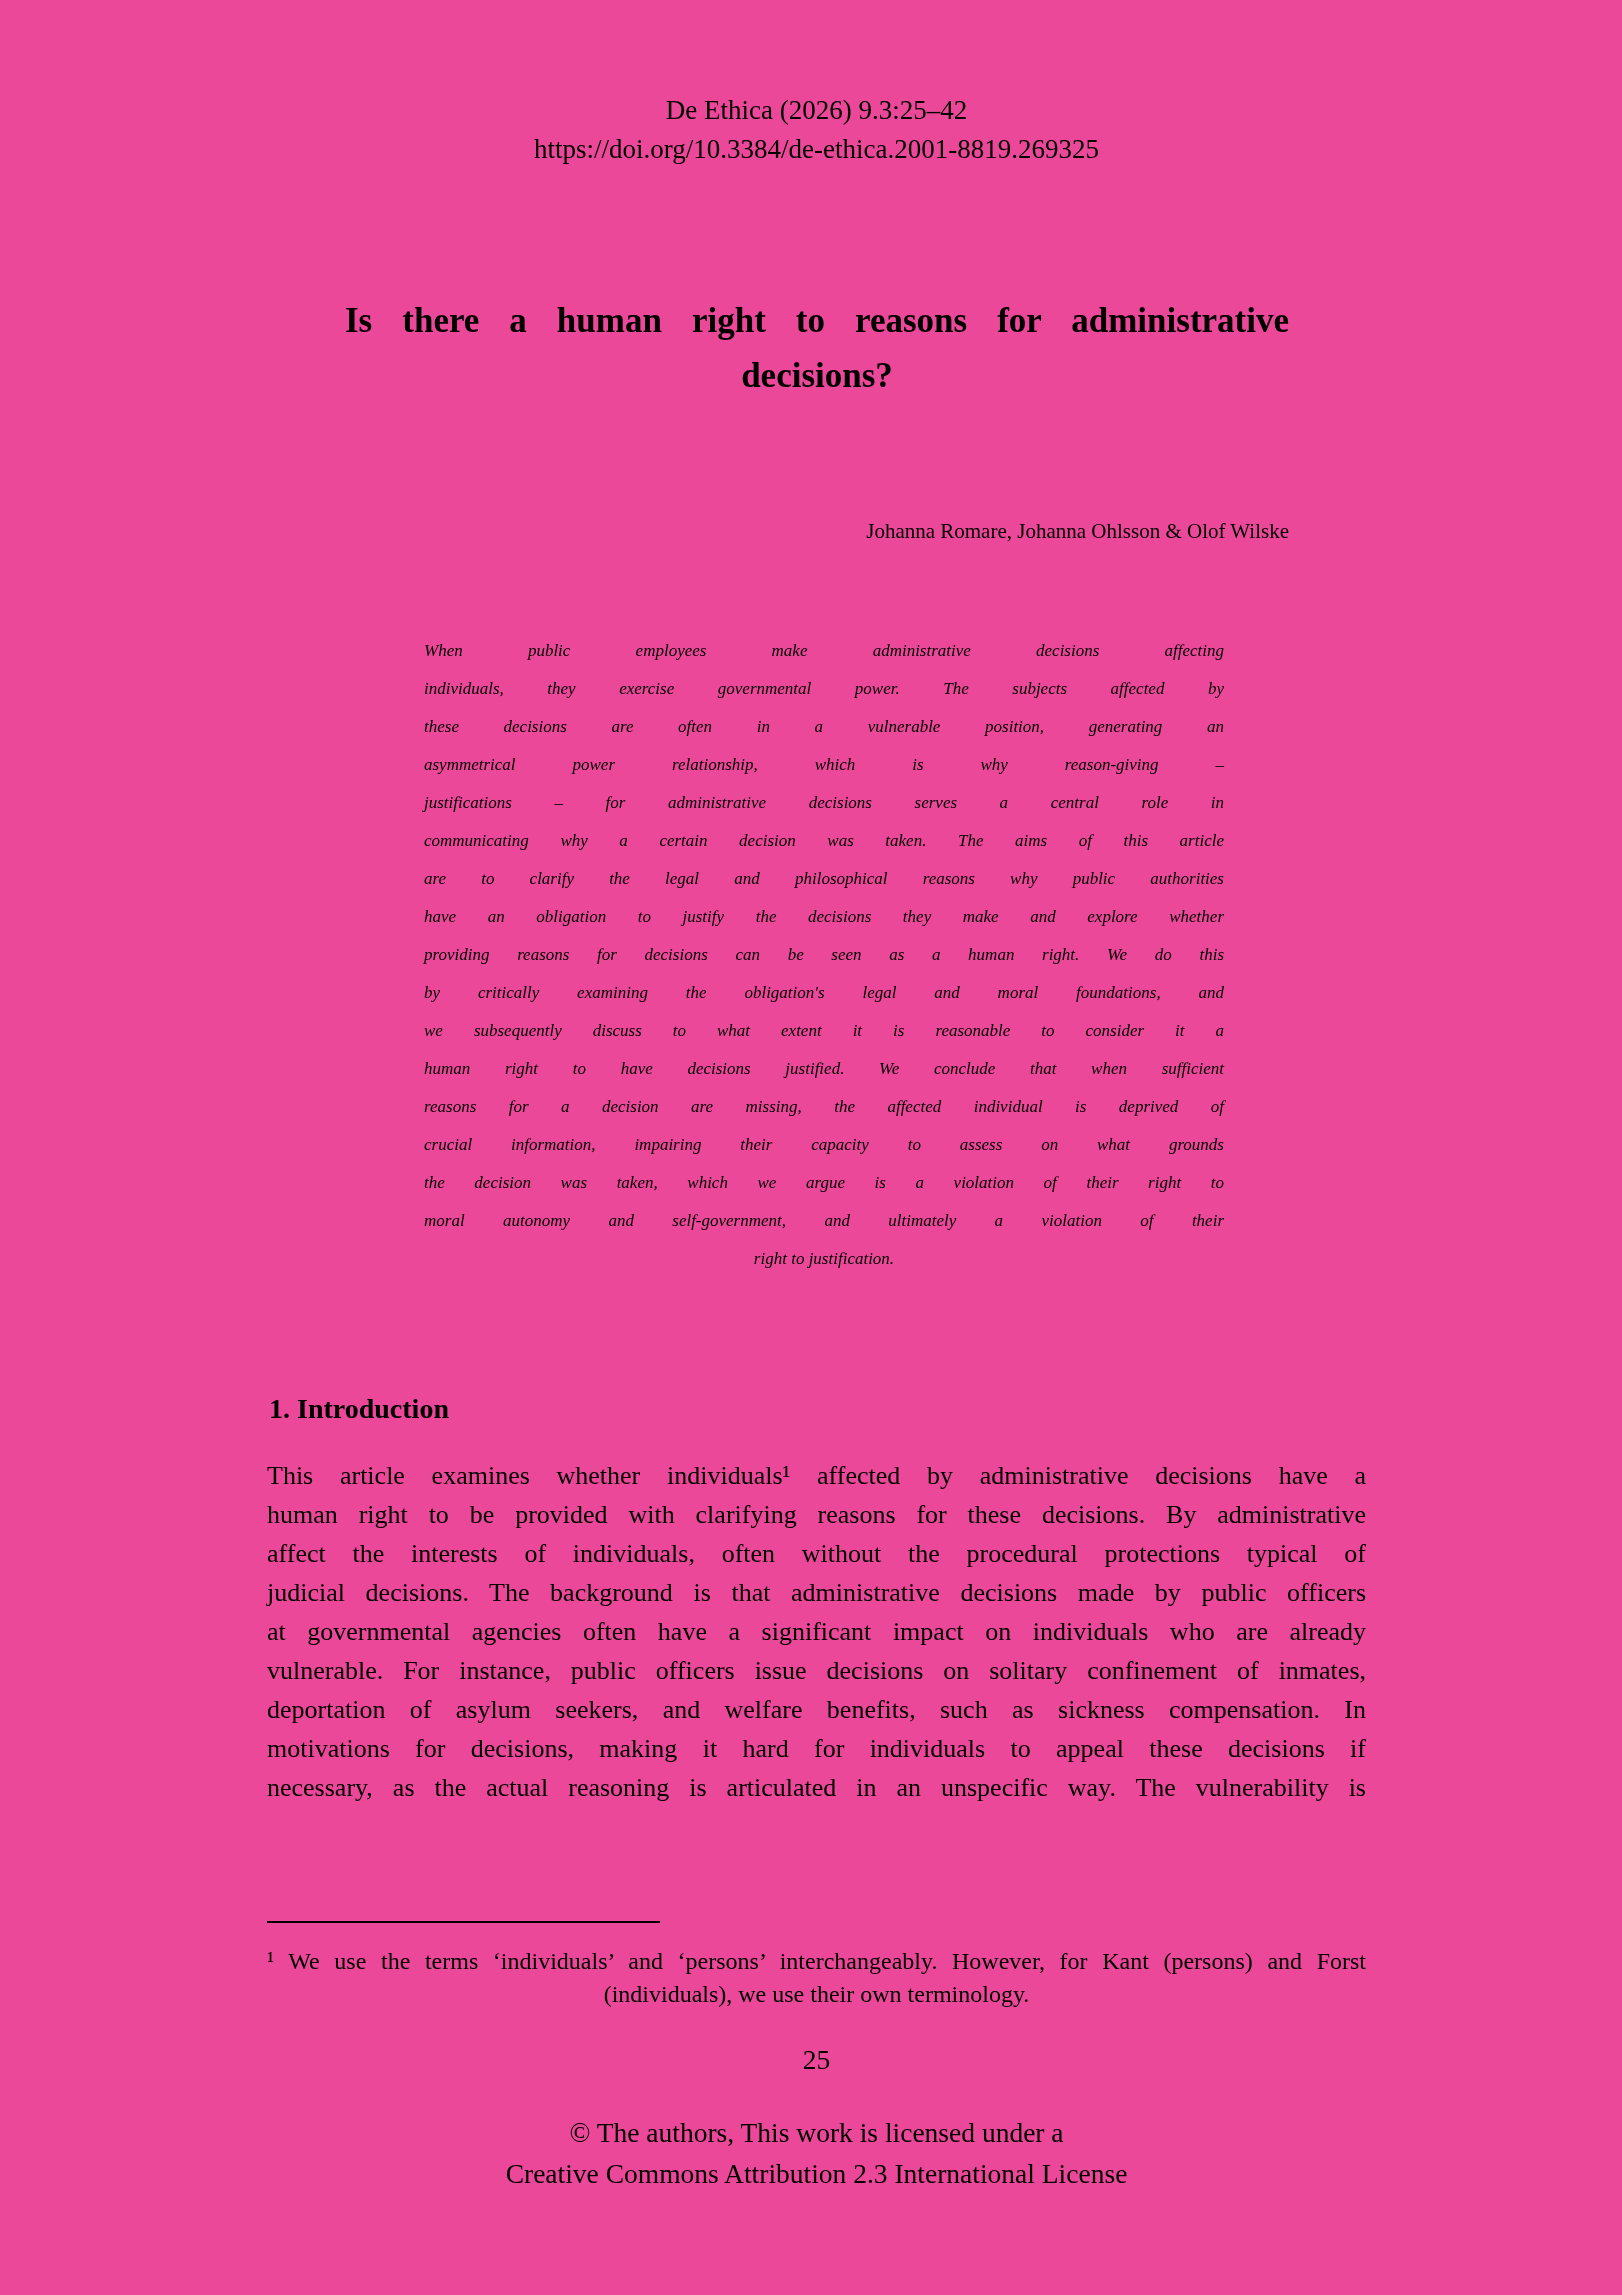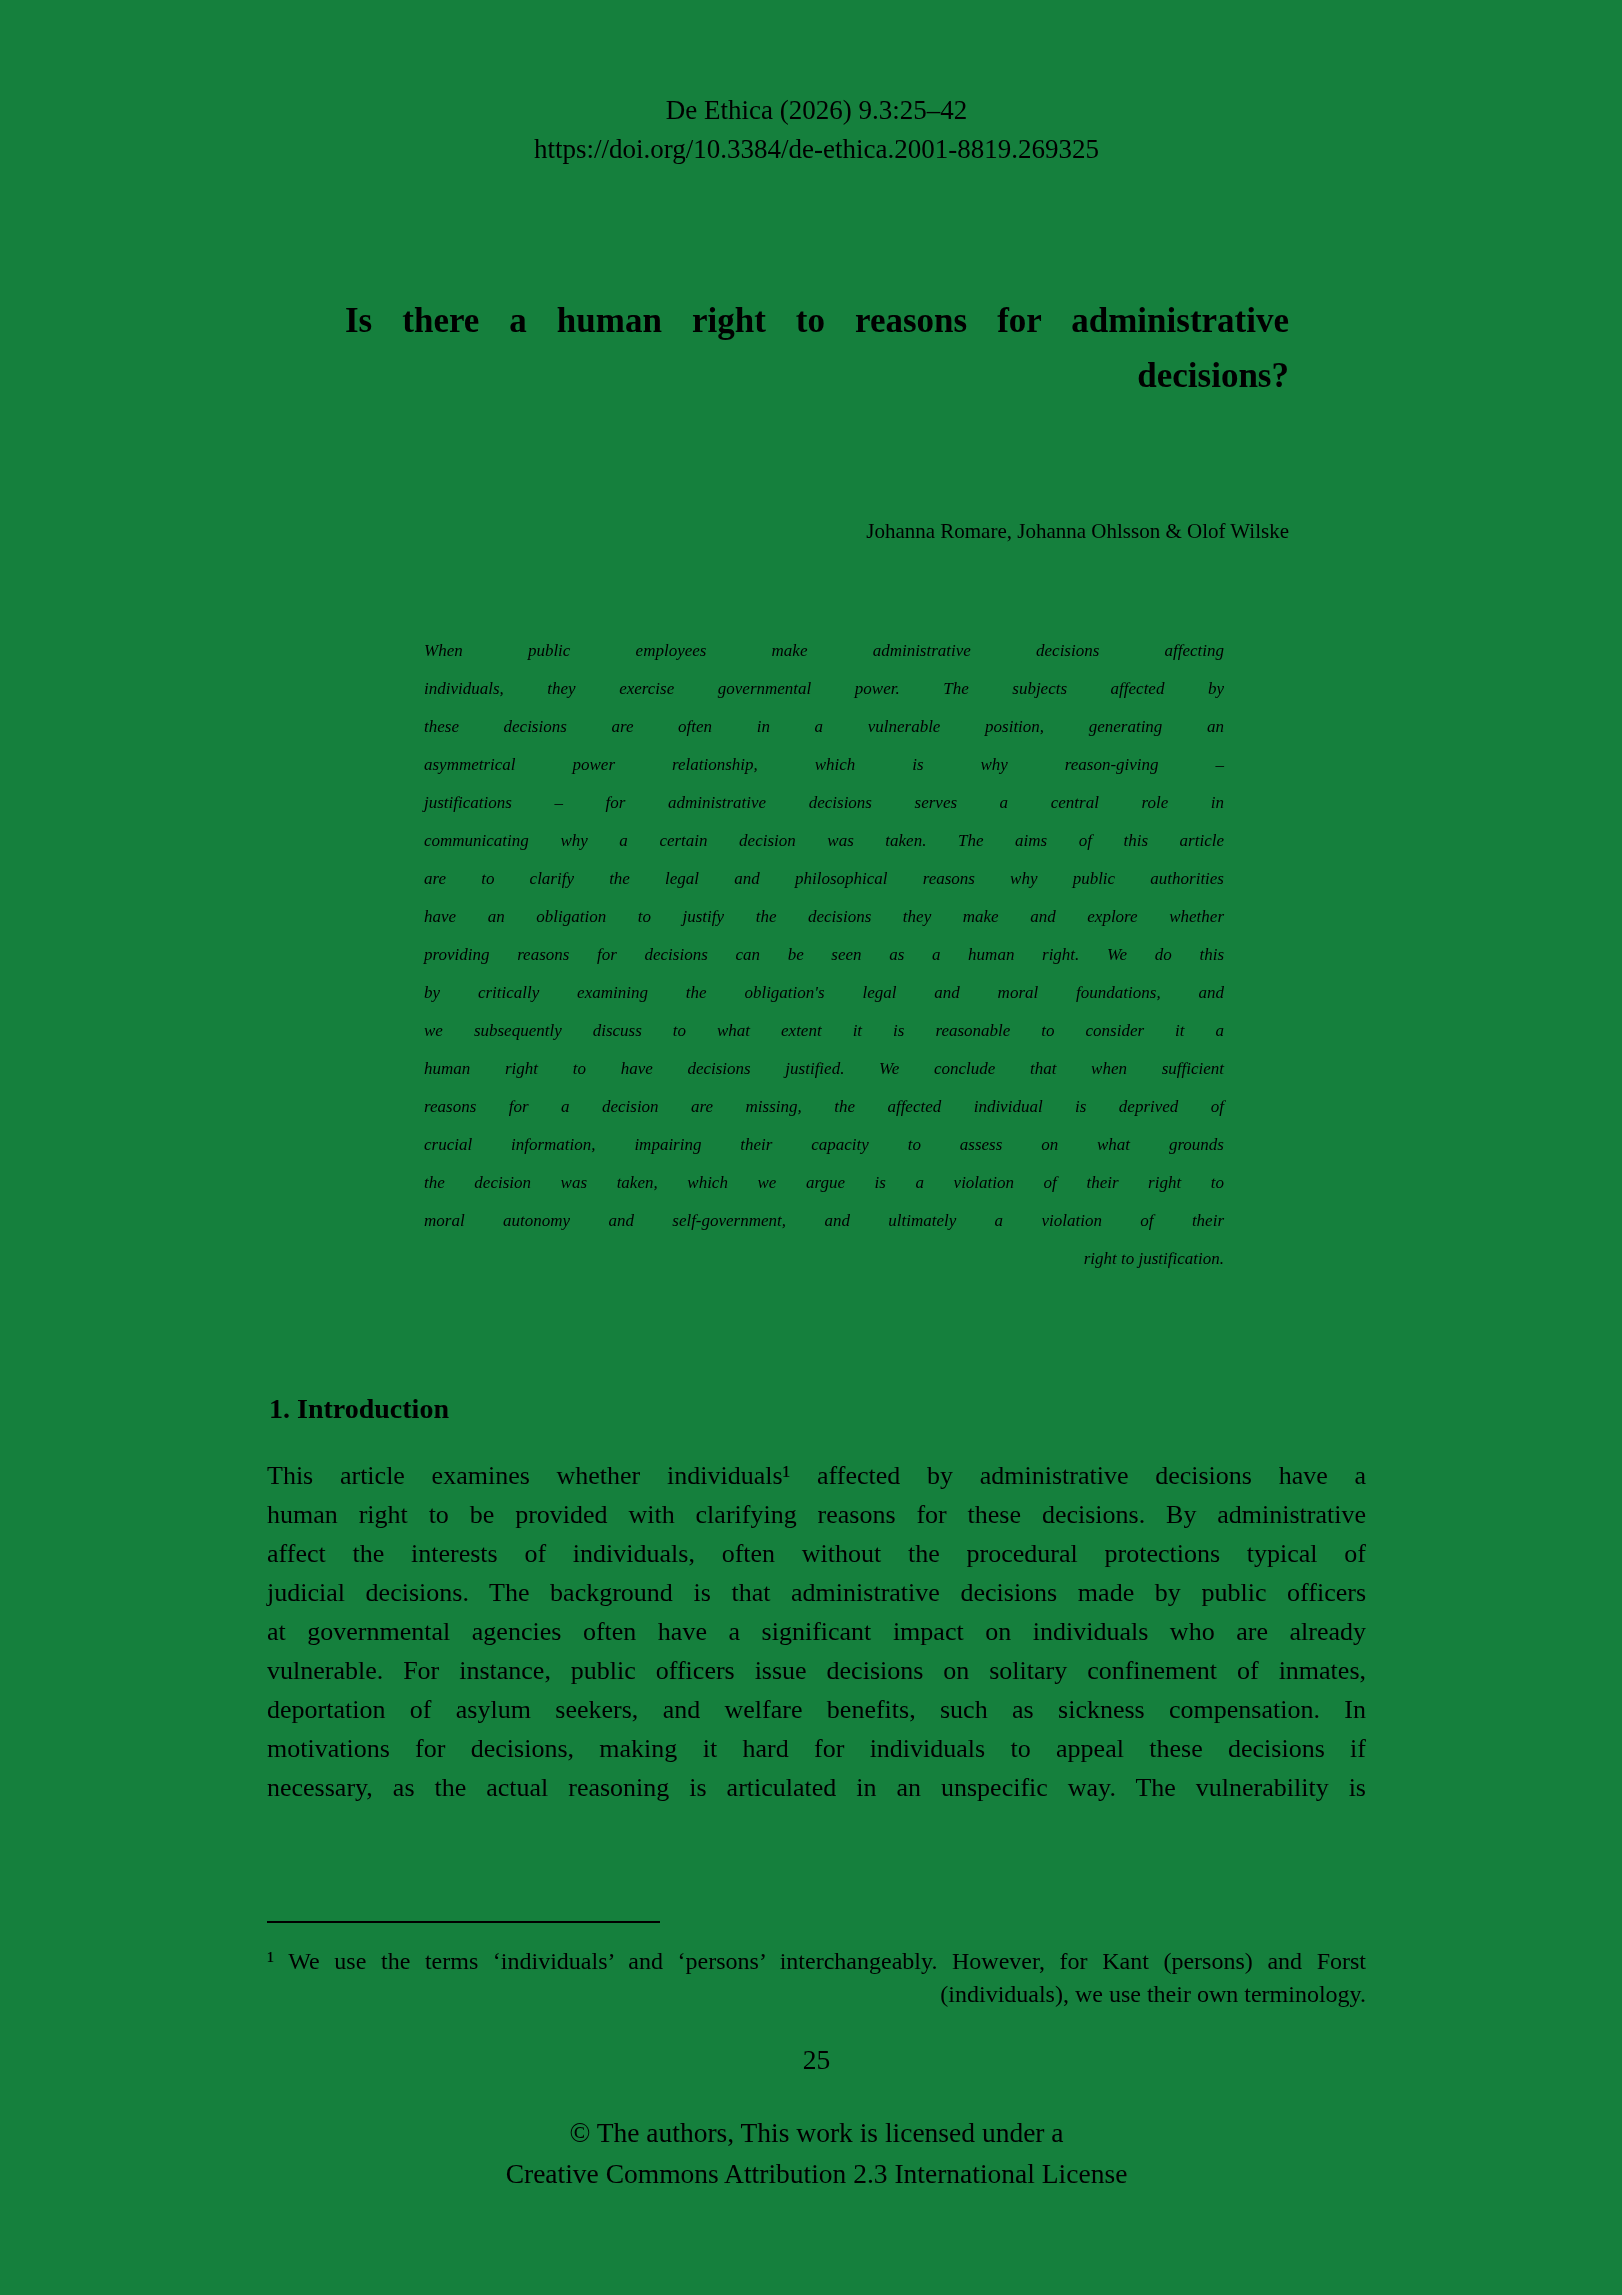--- a/index.html
+++ b/index.html
@@ -1,20 +1,20 @@
 <!DOCTYPE html>
 <html style="font-size:10.5px"><head>
 <meta charset="utf-8">
 <style>
   html,body{margin:0;padding:0;background:#ffffff;}
   .page{
     position:relative;
     width:1622px;
     height:2295px;
-    background:#15803d;
+    background:#ec4899;
     color:#000000;
     font-family:"Liberation Serif","DejaVu Serif",serif;
     overflow:hidden;
   }
   .abs{position:absolute;}
 
   .page-header{
     left:265px; top:91px; width:1103px;
     font-size:27px; line-height:39px;
     text-align:center;
@@ -56,21 +56,21 @@
     text-align:center;
   }
   .page-footer{
     left:265px; top:2112px; width:1103px;
     font-size:27.5px; line-height:41px;
     text-align:center;
   }
 
   
   .jline{text-align:justify; text-align-last:justify;}
-  .lline{text-align:right;}
+  .lline{text-align:center;}
   .cline{}
 </style>
 </head>
 <body>
 
 <div class="page">
 
   <header class="abs page-header">
     <div>De Ethica (2026) 9.3:25–42</div>
     <div>https://doi.org/10.3384/de-ethica.2001-8819.269325</div>

